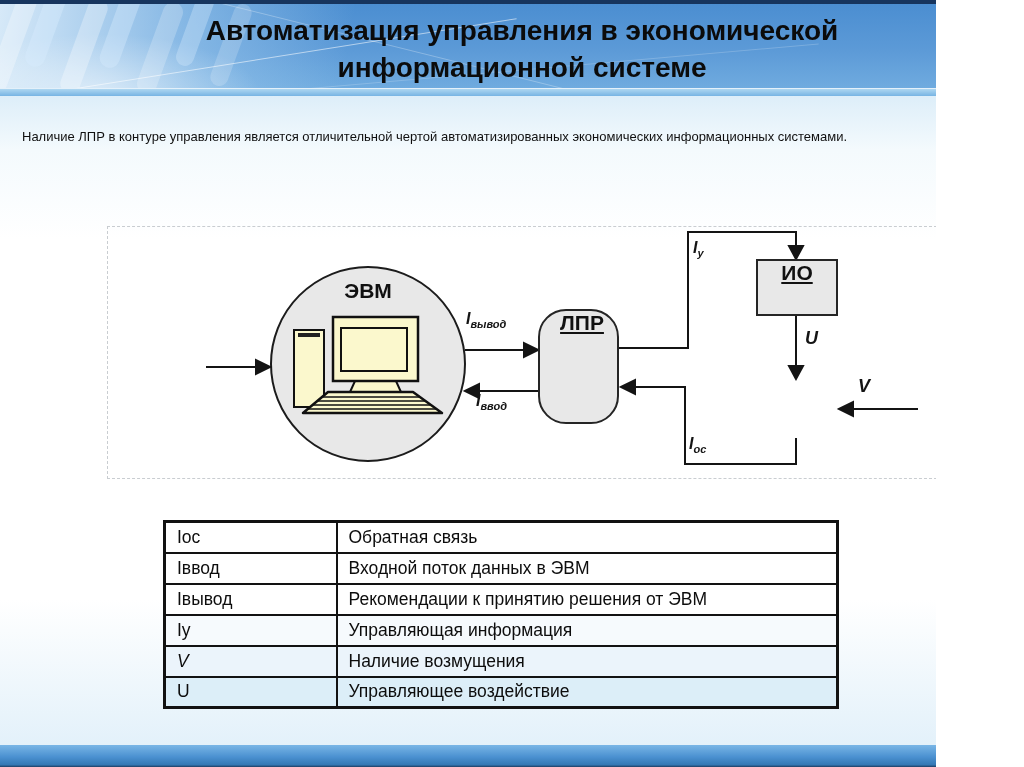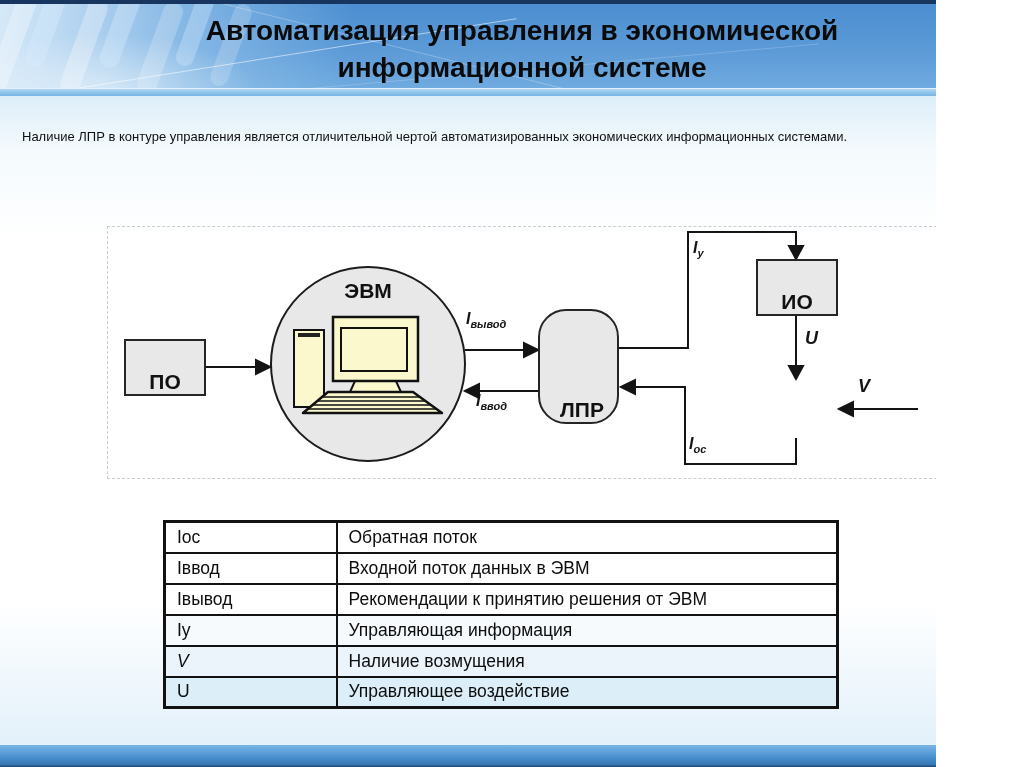--- a/index.html
+++ b/index.html
@@ -56,22 +56,22 @@
   }
 
   
   .diagram{
     position:absolute; left:107px; top:226px; width:830px; height:253px;
     border:1px dashed #c9cdd1;
   }
   .diagram svg{ position:absolute; left:0; top:0; }
   .node{
     position:absolute; background:#e8e8e8; border:2px solid #252525;
-    display:flex; align-items:flex-end; justify-content:center;
-    font-weight:bold; font-size:21px; color:#111;
+    display:flex; align-items:flex-start; justify-content:center;
+    font-weight:bold; font-size:21px; color:#111;text-decoration:underline;
   }
   .node-po { left:16px;  top:112px; width:82px; height:57px; }
   .node-io { left:648px; top:32px;  width:82px; height:57px; }
   .node-ou { left:648px; top:154px; width:82px; height:57px; }
   .node-lpr{ left:430px; top:82px;  width:81px; height:115px; border-radius:28px;padding-left:7px; }
   .evm-label{ position:absolute; left:226px; top:52px; width:68px; text-align:center;
               font-weight:bold; font-size:21px; color:#111; }
 
   .flow{ position:absolute; font-style:italic; font-weight:bold; color:#141414; white-space:nowrap; }
   .flow .fi{ font-size:16px; }
@@ -182,44 +182,41 @@
           <line x1="810" y1="182" x2="743" y2="182"></line>
           <polygon points="731,182 745,175 745,189"></polygon>
         </g>
         <g>
           <polyline points="688,211 688,237 577,237 577,160 524,160" fill="none"></polyline>
           <polygon points="513,160 527,153 527,167"></polygon>
         </g>
       </g>
     </svg>
 
-    <div class="node node-po">
-        <span>ПО</span>
-      </div>
     <div class="node node-lpr">
         <span>ЛПР</span>
       </div>
     <div class="node node-io">
         <span>ИО</span>
       </div>
     <div class="evm-label">ЭВМ</div>
 
     <span class="flow fl-ivyvod"><span class="fi">I</span><sub>вывод</sub></span>
     <span class="flow fl-ivvod"><span class="fi">I</span><sub>ввод</sub></span>
     <span class="flow fl-iu"><span class="fi">I</span><sub>у</sub></span>
     <span class="flow fl-ios"><span class="fi">I</span><sub>ос</sub></span>
     <span class="flow fl-u">U</span>
     <span class="flow fl-v">V</span>
   </div>
 
   <table class="legend">
     <tbody>
       <tr>
         <td class="term">Iос</td>
-        <td>Обратная поток</td>
+        <td>Обратная связь</td>
       </tr>
       <tr>
         <td class="term">Iввод</td>
         <td>Входной поток данных в ЭВМ</td>
       </tr>
       <tr>
         <td class="term">Iвывод</td>
         <td>Рекомендации к принятию решения от ЭВМ</td>
       </tr>
       <tr>

